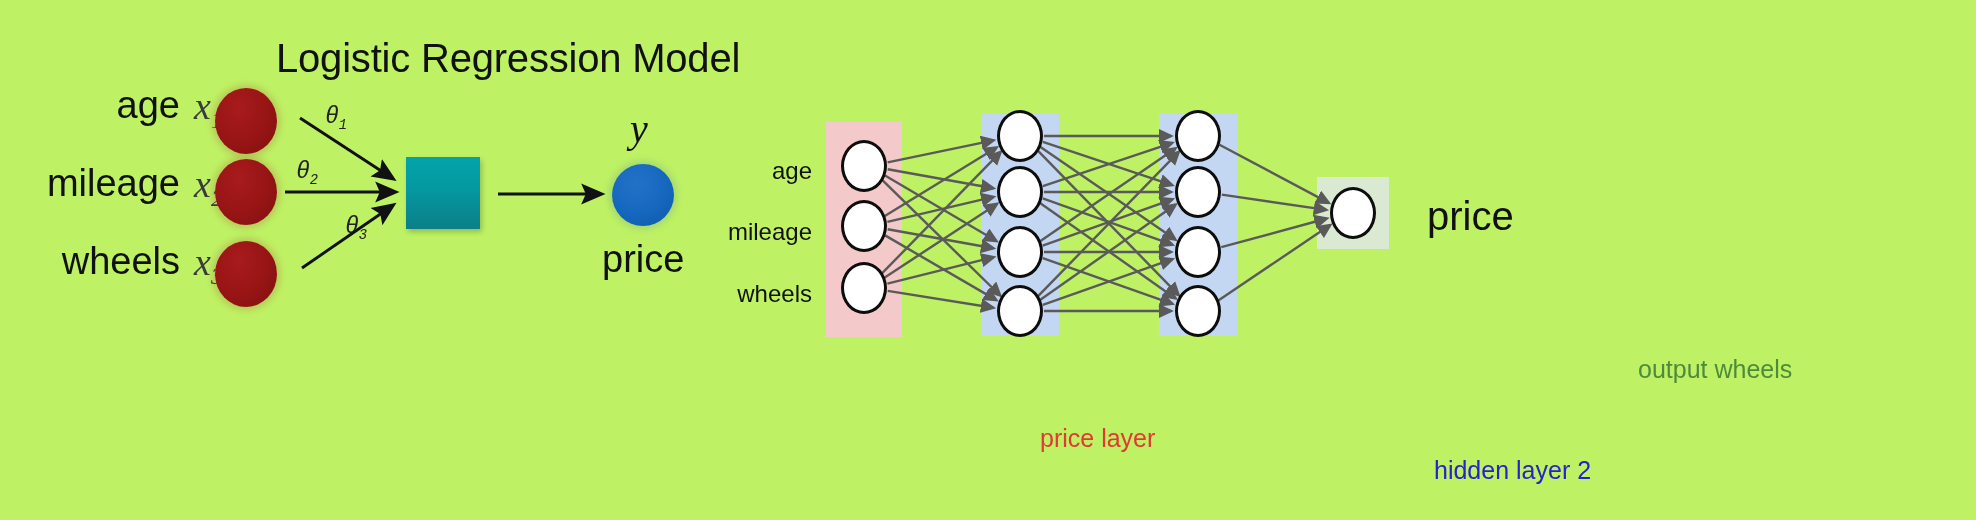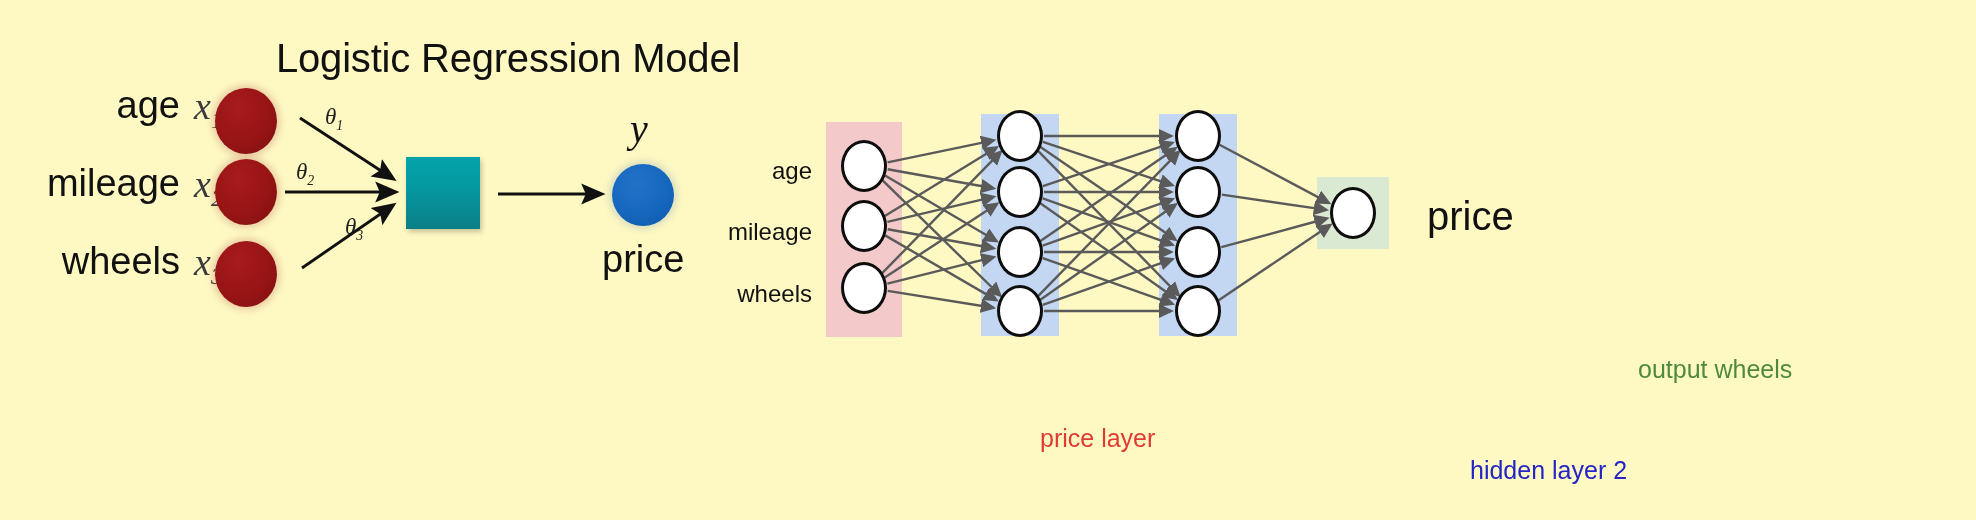--- a/index.html
+++ b/index.html
@@ -8,21 +8,21 @@
     background: #ffffff;
   }
   body {
     font-family: "Liberation Sans", sans-serif;
     color: #111111;
   }
   #canvas {
     position: relative;
     width: 1976px;
     height: 520px;
-    background: #fef9c3;
+    background: #bef264;
     overflow: hidden;
   }
 
   
   .panel-title {
     position: absolute;
     font-family: "Liberation Sans", sans-serif;
     font-size: 40px;
     font-weight: 400;
     color: #111111;
@@ -83,21 +83,21 @@
     width: 62px;
     height: 62px;
     border-radius: 50%;
     background: radial-gradient(circle at 40% 32%, #2273c8 0%, #1566bd 55%, #0d59ab 100%);
     box-shadow: 0 0 7px 3px rgba(40,90,180,0.18);
   }
 
   
   .theta {
     position: absolute;
-    font-family: Liberation Serif, serif;
+    font-family: Liberation Mono, monospace;
     font-style: italic;
     font-size: 23px;
     color: #222222;
     white-space: nowrap;
   }
   .theta sub { font-size: 0.6em; }
 
   
   #y-label {
     position: absolute;
@@ -153,21 +153,21 @@
   }
 
   
   .layer-caption {
     position: absolute;
     font-size: 25px;
     white-space: nowrap;
   }
   #cap-input  { left: 1040px; top: 424px; color: #e03a33; }
   #cap-h1     { left: 1205px; top: 456px; color: #2424c8; }
-  #cap-h2     { left: 1470px; top: 456px; color: #2424c8; }
+  #cap-h2     { left: 1434px; top: 456px; color: #2424c8; }
   #cap-output { left: 1638px; top: 355px; color: #4f8a3c; }
 
   
   svg.overlay {
     position: absolute;
     left: 0; top: 0;
     width: 1976px;
     height: 520px;
     pointer-events: none;
   }

